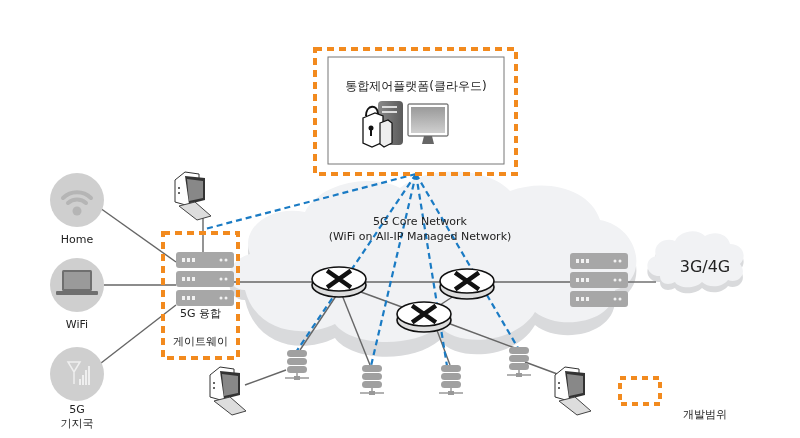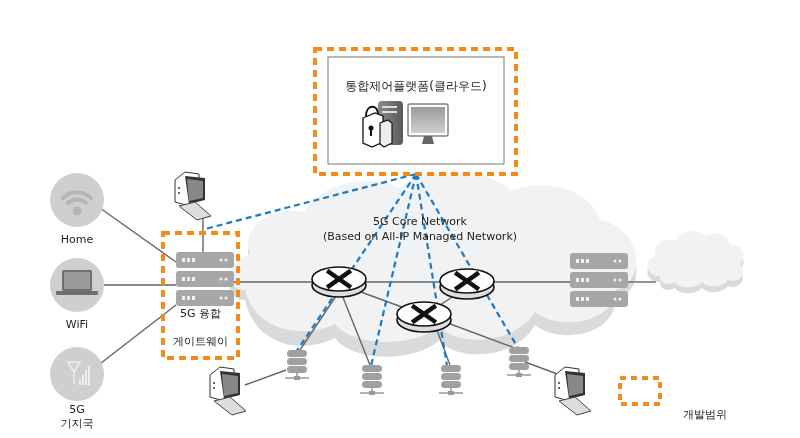--- a/index.html
+++ b/index.html
@@ -194,17 +194,18 @@
 
 <div class="lbl" style="left:47px;top:232px;width:60px;">Home</div>
 <div class="lbl" style="left:47px;top:317px;width:60px;">WiFi</div>
 <div class="lbl" style="left:47px;top:402px;width:60px;">5G</div>
 <div class="lbl" style="left:47px;top:416px;width:60px;">기지국</div>
 
 <div class="lbl" style="left:163px;top:306px;width:75px;">5G 융합</div>
 <div class="lbl" style="left:163px;top:334px;width:75px;">게이트웨이</div>
 
 <div class="lbl" style="left:320px;top:214px;width:200px;text-align:center;">5G Core Network</div>
-<div class="lbl" style="left:280px;top:229px;width:280px;">(Based on All-IP Managed Network)</div>
-
+<div class="lbl" style="left:280px;top:229px;width:280px;">(WiFi on All-IP Managed Network)</div>
+
+<div class="lbl" style="left:665px;top:257px;width:80px;font-size:16px;line-height:20px;">3G/4G</div>
 
 <div class="lbl" style="left:675px;top:384px;width:60px;text-align:center;margin-top:23px;">개발범위</div>
 </div>
 
 </body></html>

